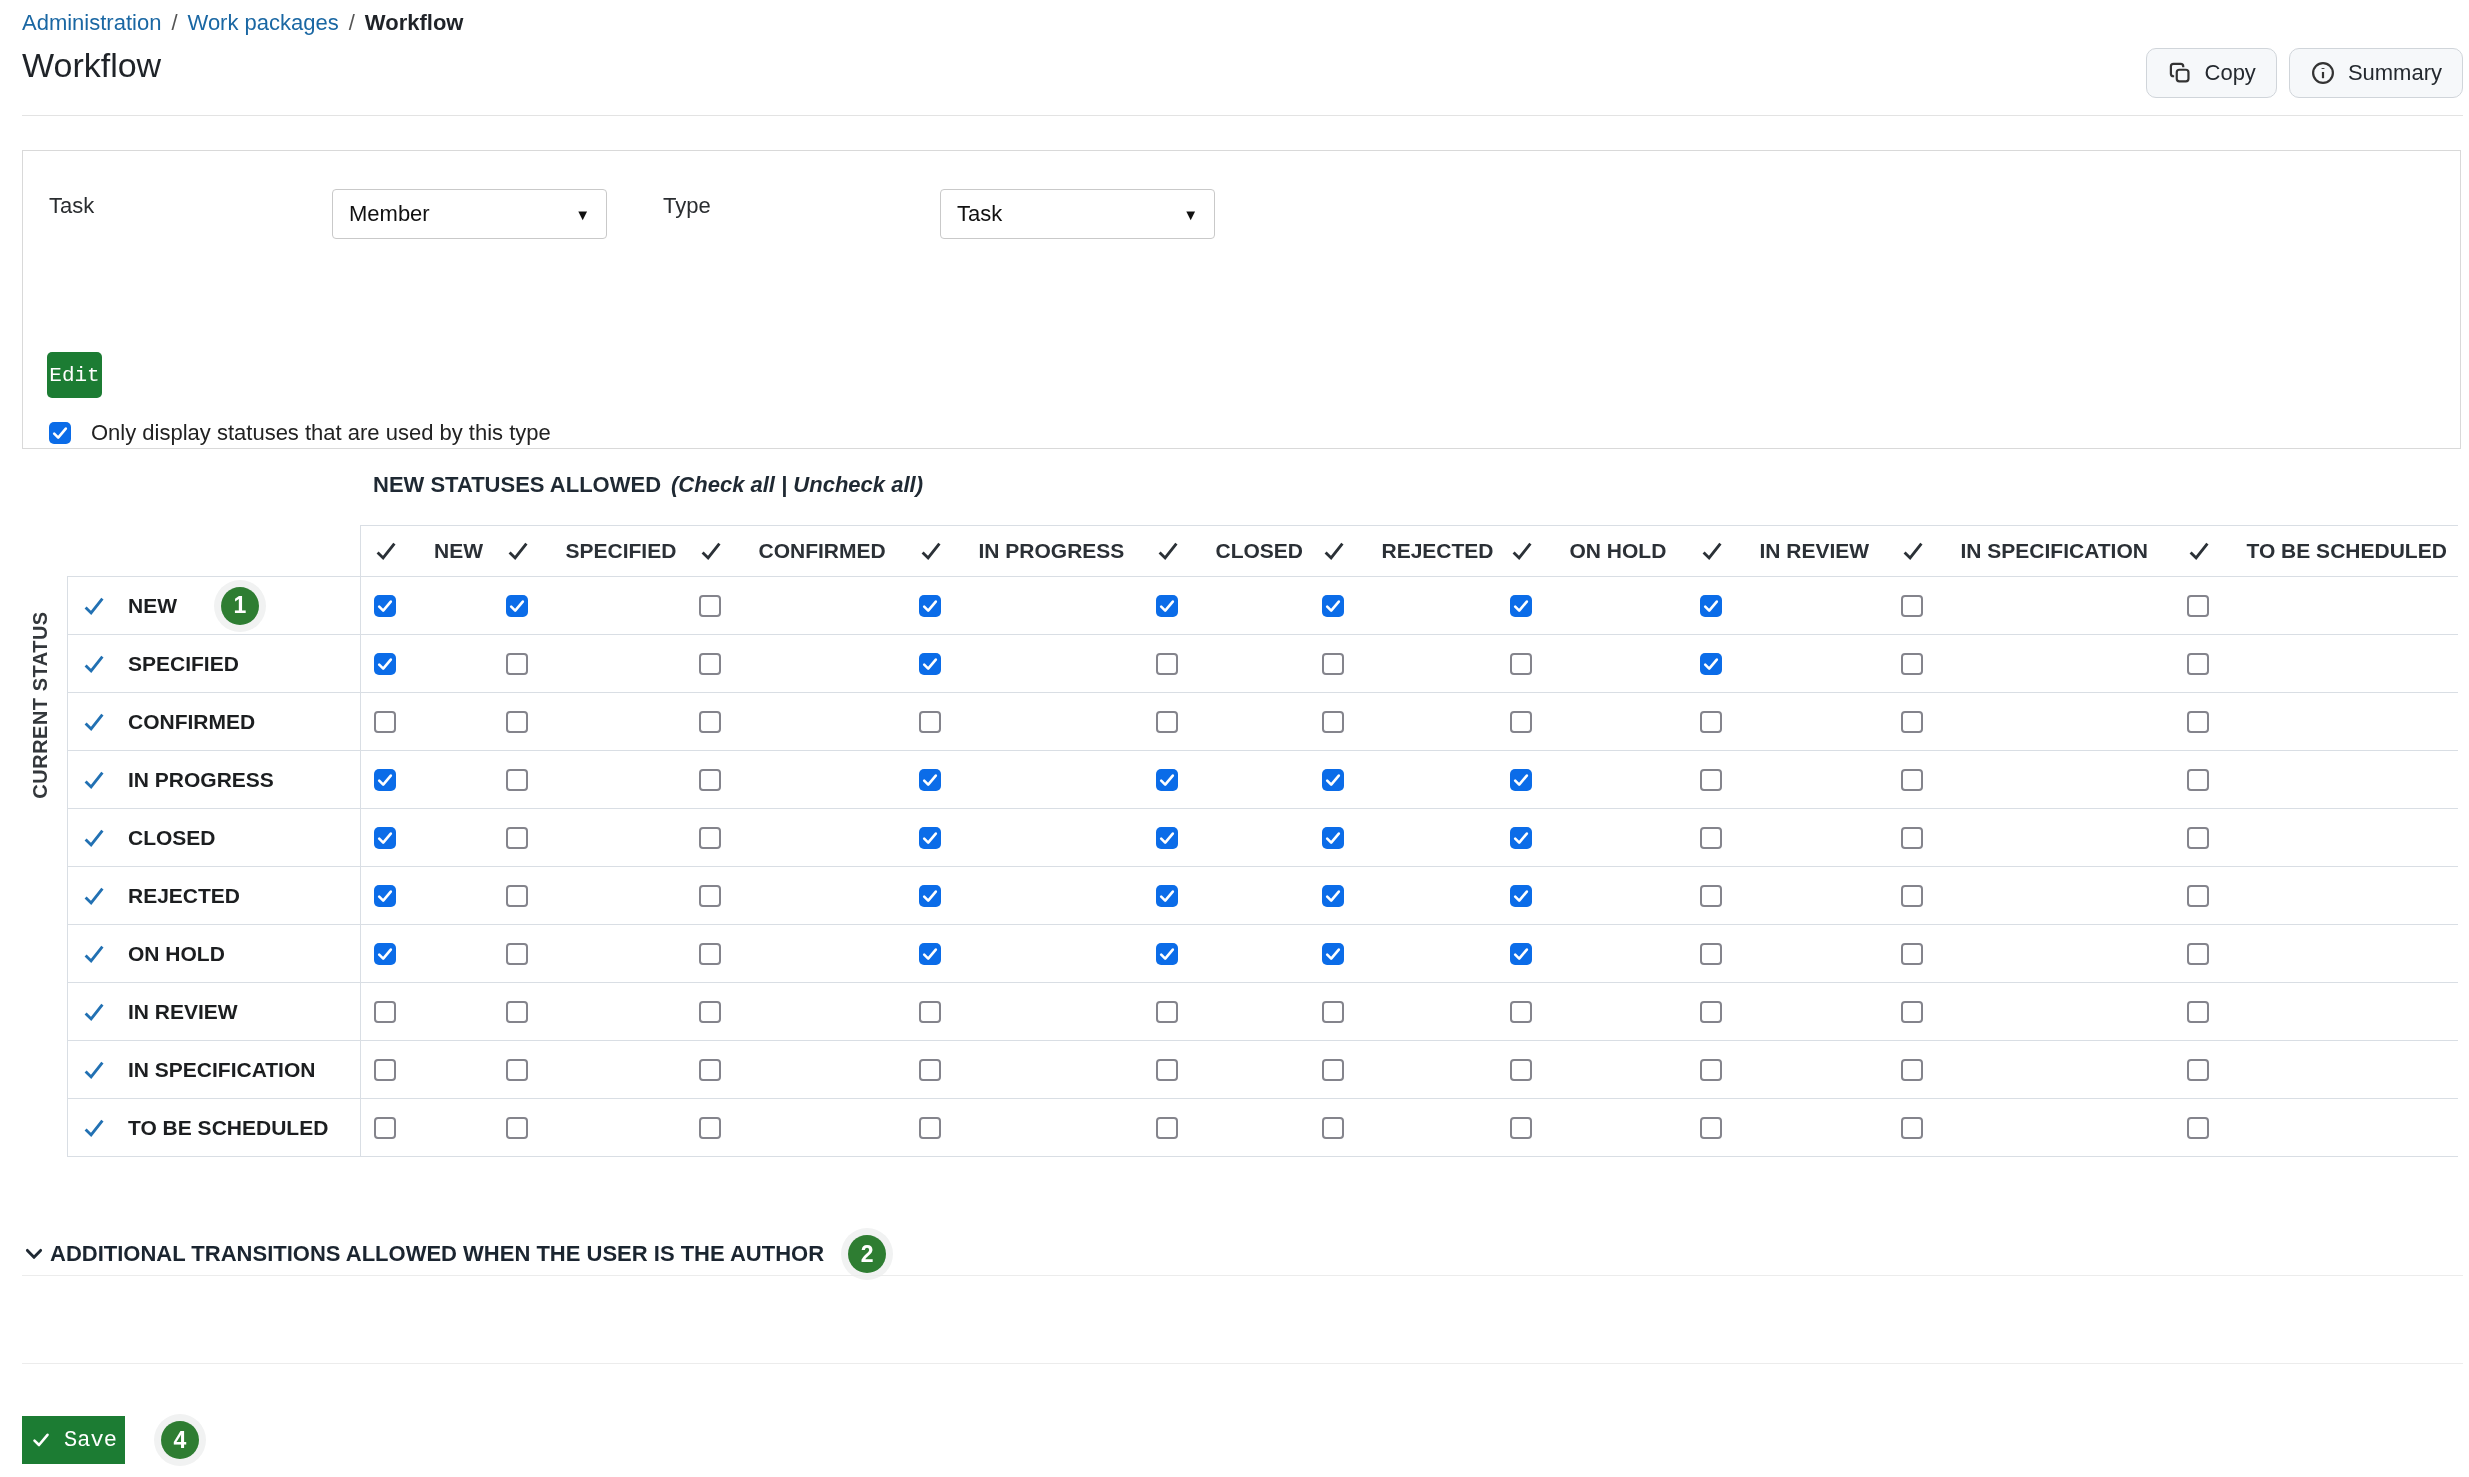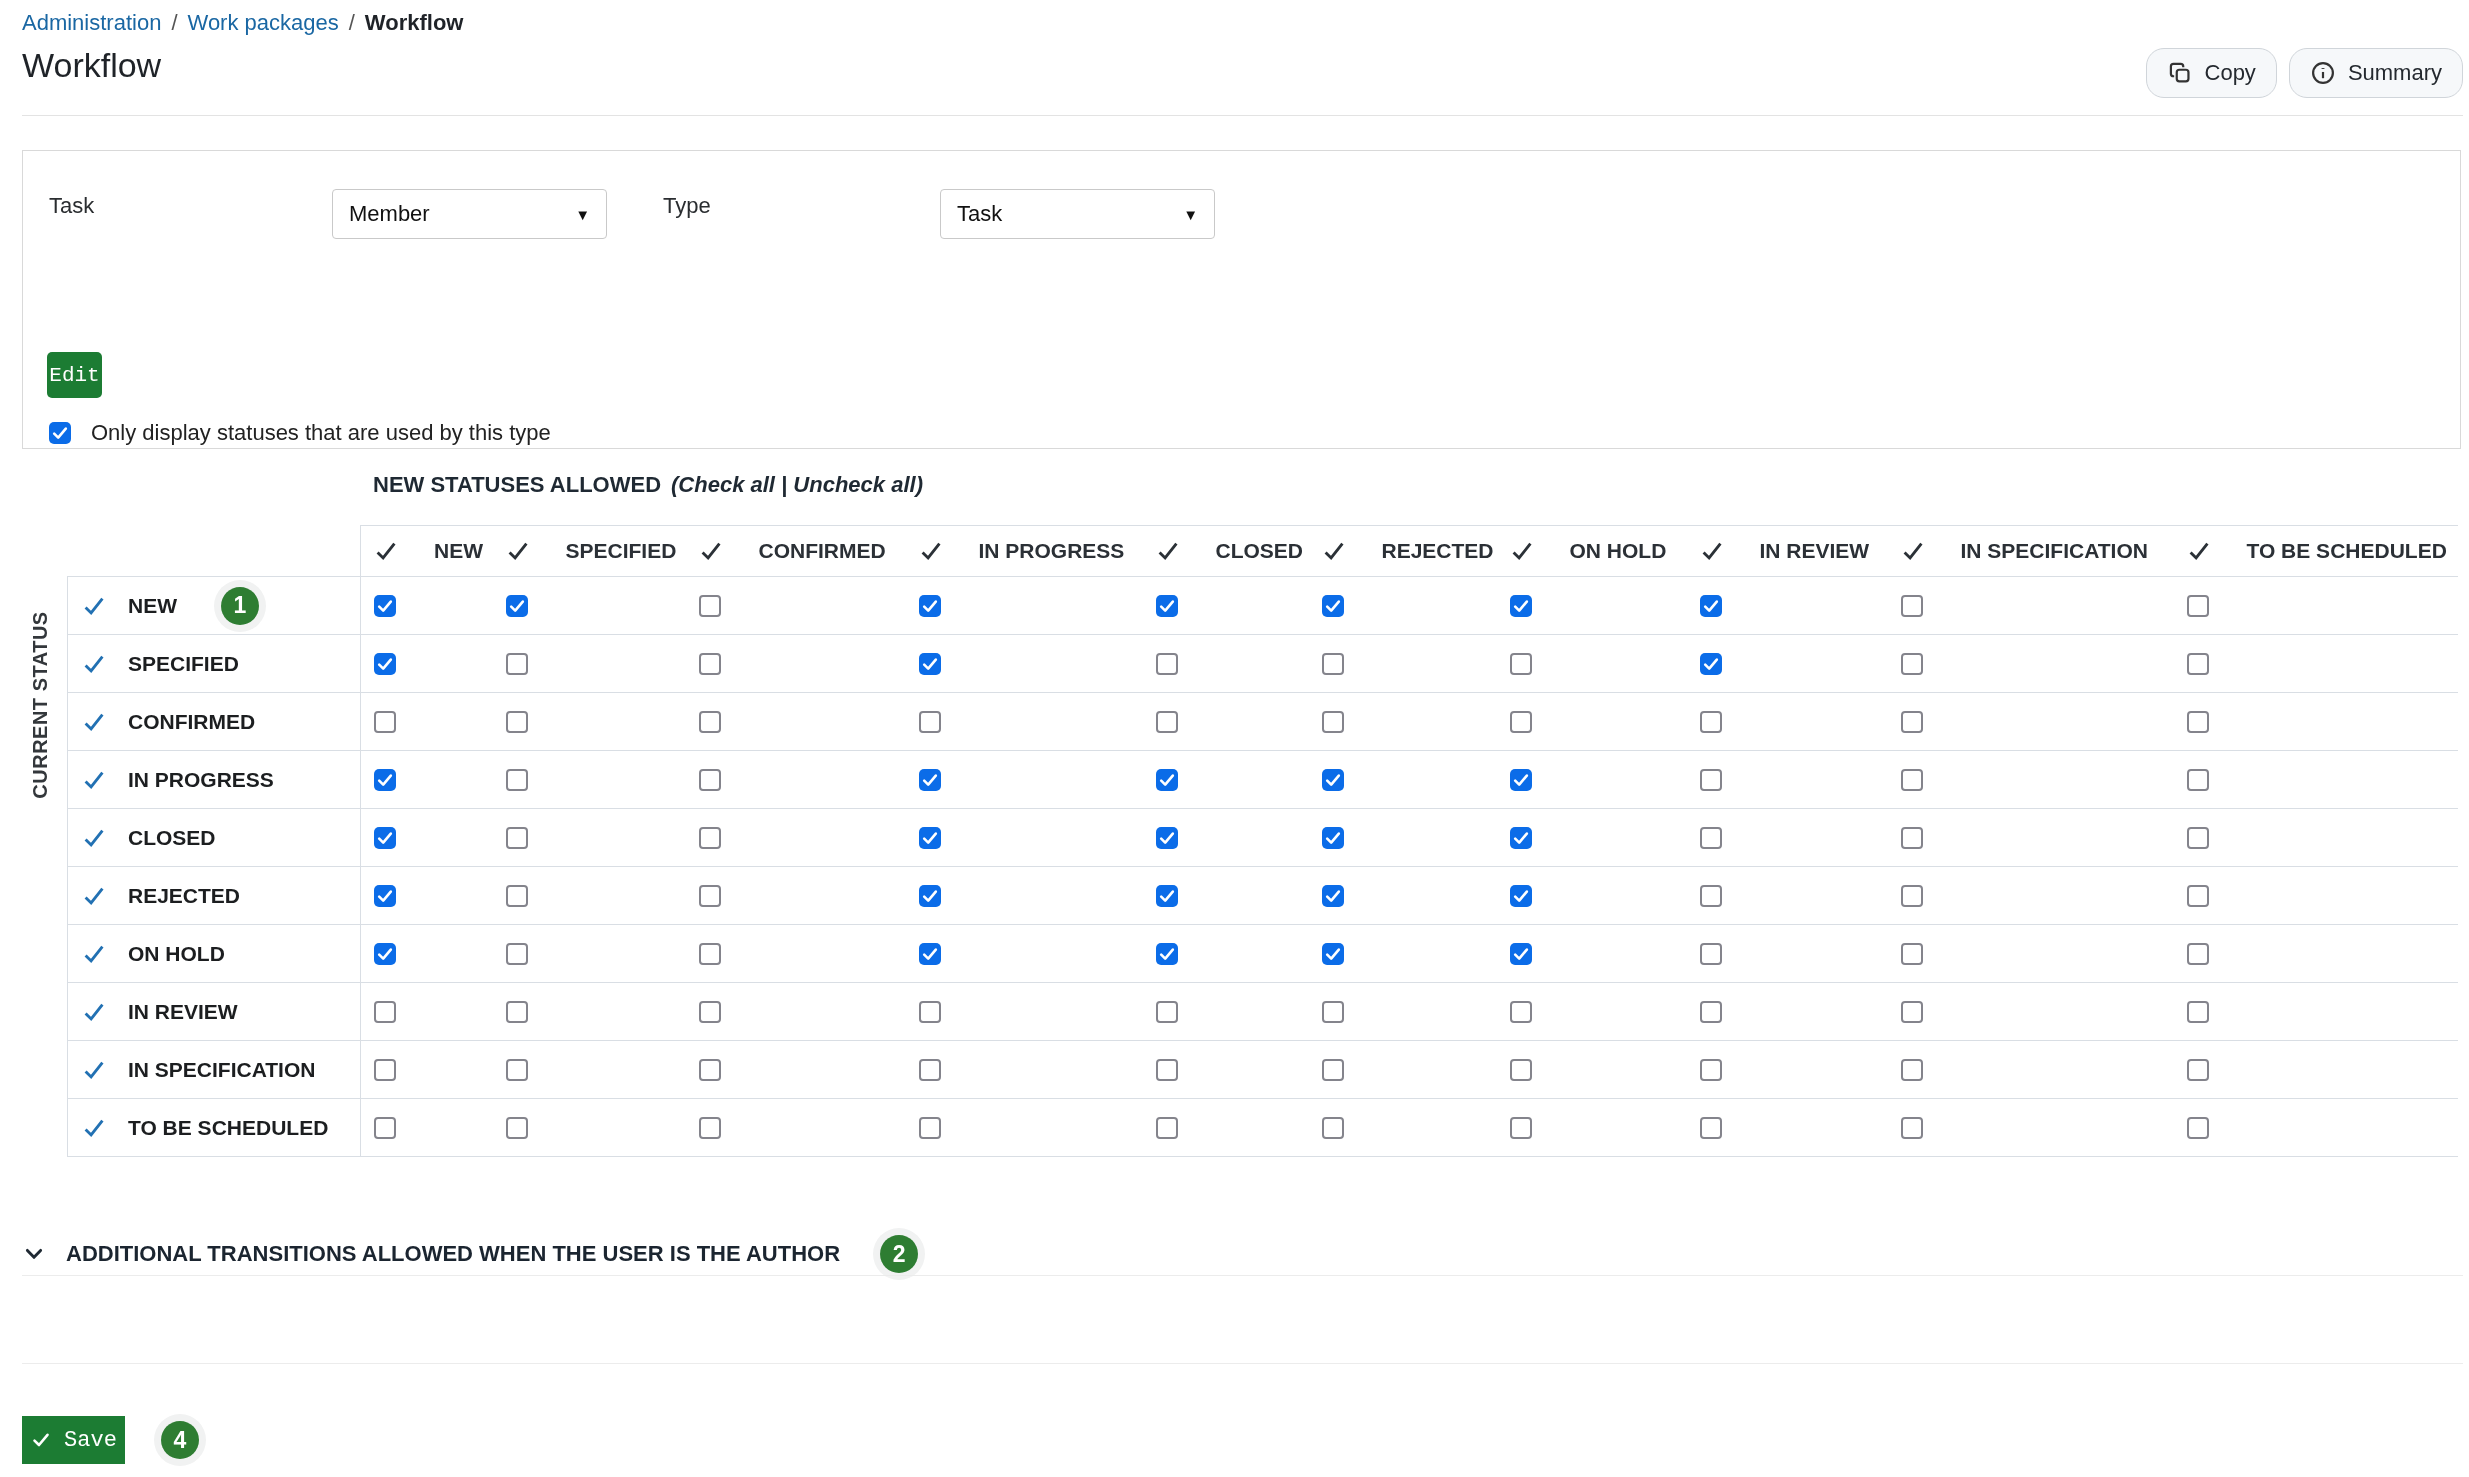--- a/index.html
+++ b/index.html
@@ -20,21 +20,21 @@
   
   .breadcrumb{position:absolute;left:22px;top:10px;font-size:22px;display:flex;gap:10px;align-items:center;white-space:nowrap}
   .breadcrumb a{color:var(--link);text-decoration:none;cursor:pointer}
   .bc-sep{color:#555}
   .bc-current{color:#1f2328;font-weight:700}
 
   
   .page-title{position:absolute;left:22px;top:46px;font-size:34px;font-weight:500;color:#1f2328}
   .toolbar{position:absolute;right:6px;top:48px;display:flex;gap:12px}
   .btn-light{display:flex;align-items:center;gap:12px;height:50px;padding:12px 20px;
-    background:#f6f8fa;border:1px solid #d0d5da;border-radius:18px;font-size:22px;color:#24292f;
+    background:#f6f8fa;border:1px solid #d0d5da;border-radius:10px;font-size:22px;color:#24292f;
     font-family:inherit;cursor:pointer}
   .btn-light svg{width:26px;height:26px;stroke:#333;fill:none;stroke-width:1.7}
 
   .rule{position:absolute;left:22px;width:2441px;height:0;border-top:1px solid #e3e3e3}
 
   
   .form-box{position:absolute;left:22px;top:150px;width:2439px;height:299px;border:1px solid #d9d9d9;background:#fff}
   .fb-label{position:absolute;font-size:22px;color:#2a2d30}
   .select{position:absolute;width:275px;height:50px;border:1px solid #c9c9c9;border-radius:4px;background:#fff;
     display:flex;align-items:center;padding:0 16px;font-size:22px;color:#111;cursor:pointer}
@@ -78,21 +78,21 @@
 
   .axis-label{position:absolute;left:40px;top:705px;transform:translate(-50%,-50%) rotate(-90deg);
     font-size:20px;font-weight:700;color:#33373b;white-space:nowrap;letter-spacing:0.5px}
 
   
   .badge{display:inline-flex;align-items:center;justify-content:center;width:38px;height:38px;border-radius:50%;
     background:var(--badge-green);color:#fff;font-size:23px;font-weight:700;box-shadow:0 0 0 7px #f1f2f2;flex:0 0 auto}
   .inline-badge{margin-left:22px}
 
   
-  .section{position:absolute;left:22px;height:44px;display:flex;align-items:center;gap:20px;cursor:pointer}
+  .section{position:absolute;left:22px;height:44px;display:flex;align-items:center;gap:4px;cursor:pointer}
   .chev{width:24px;height:24px}
   .chev path{fill:none;stroke:#1f2933;stroke-width:2.4;stroke-linecap:round;stroke-linejoin:round}
   .sec-label{font-size:22px;font-weight:600;color:#1b2530;white-space:nowrap}
   .section .badge{margin-left:20px}
 
   
   .save-row{position:absolute;left:22px;top:1416px;display:flex;align-items:center;gap:36px}
   .save-btn{width:103px;height:48px;border-radius:0;font-size:22px}
   .save-btn svg{width:22px;height:22px}
   .save-btn path{fill:none;stroke:#fff;stroke-width:2.6;stroke-linecap:round;stroke-linejoin:round}

